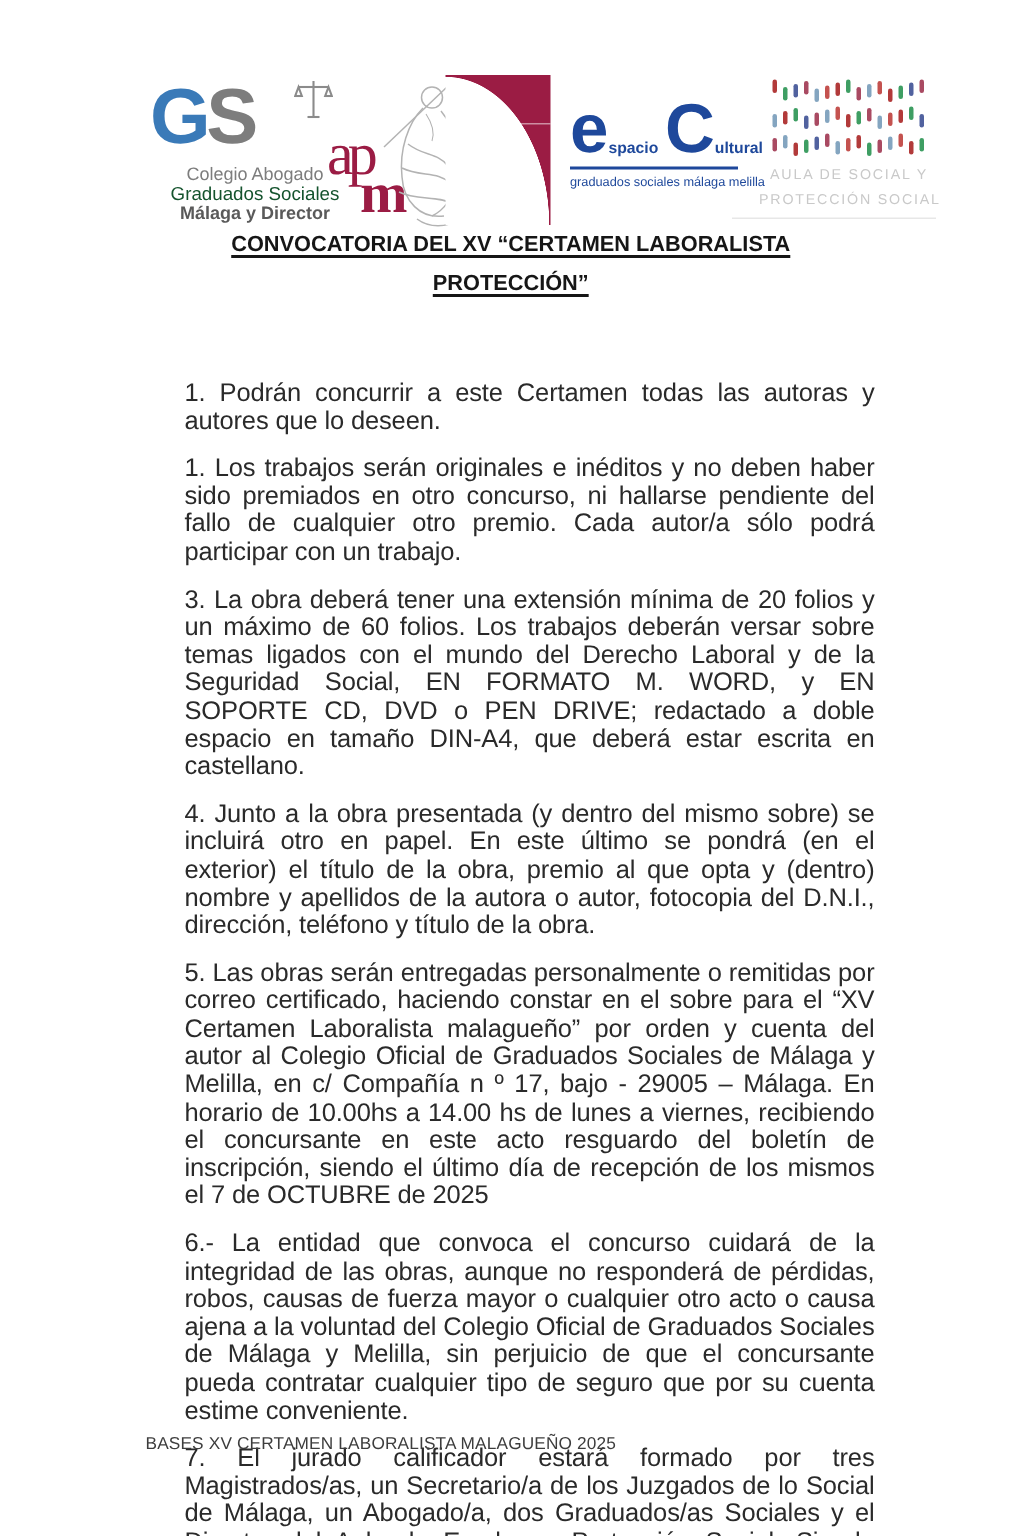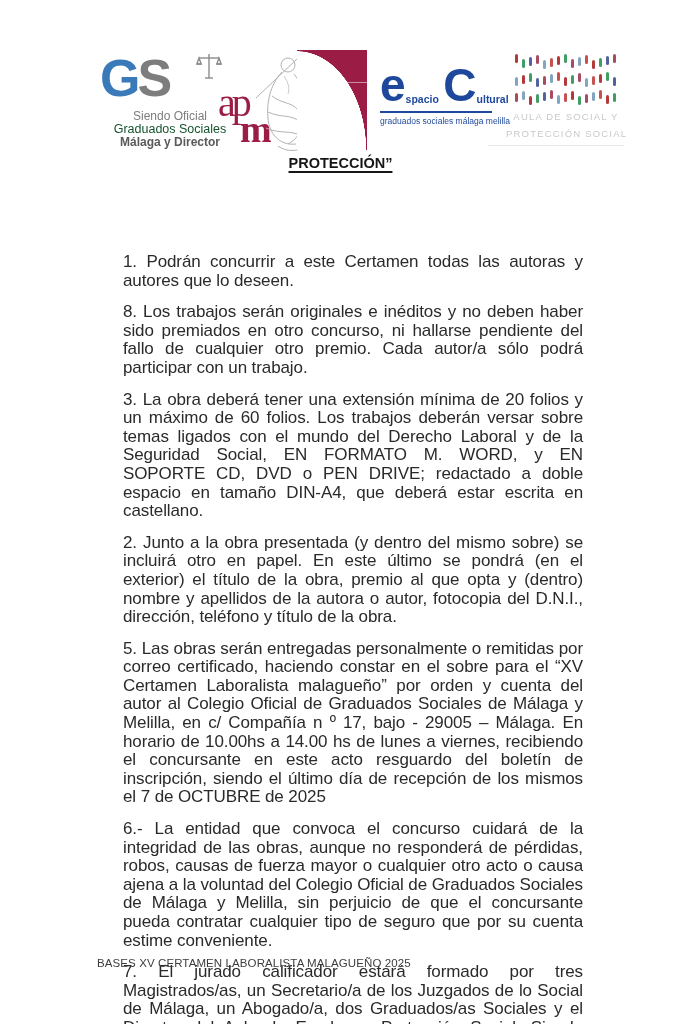--- a/index.html
+++ b/index.html
@@ -77,21 +77,21 @@
             <line x1="13" y1="2" x2="13" y2="26"></line>
             <line x1="9" y1="26" x2="17" y2="26"></line>
             <line x1="3" y1="6" x2="23" y2="6"></line>
             <path d="M3 6 L0.8 12 L5.2 12 Z"></path>
             <path d="M23 6 L20.8 12 L25.2 12 Z"></path>
             <line x1="0.8" y1="12" x2="5.2" y2="12"></line>
             <line x1="20.8" y1="12" x2="25.2" y2="12"></line>
           </svg>
         </span>
       </div>
-      <div class="gs-line l1" style="color: rgb(125, 125, 125);">Siendo Oficial</div>
+      <div class="gs-line l1" style="color: rgb(125, 125, 125);">Colegio Abogado</div>
       <div class="gs-line l2" style="color: #14532d;">Graduados Sociales</div>
       <div class="gs-line l3" style="color: rgb(90, 90, 90);">Málaga y Director</div>
     </div>
 
     <div class="logo-apm">
       <div class="apm-top" style="color: rgb(155, 28, 68);">ap</div>
       <div class="apm-bottom" style="color: rgb(155, 28, 68);">m</div>
     </div>
 
     <span class="figure-art">
@@ -127,28 +127,29 @@
     <div class="logo-aula">
       <div class="aula-dashes"><span class="dash" style="background: rgb(178, 58, 58); transform: translateY(-3px);"></span><span class="dash" style="background: rgb(62, 158, 99); transform: translateY(2px);"></span><span class="dash" style="background: rgb(81, 98, 159); transform: translateY(0px);"></span><span class="dash" style="background: rgb(169, 74, 98); transform: translateY(-2px);"></span><span class="dash" style="background: rgb(132, 165, 192); transform: translateY(3px);"></span><span class="dash" style="background: rgb(196, 82, 79); transform: translateY(1px);"></span><span class="dash" style="background: rgb(178, 58, 58); transform: translateY(-1px);"></span><span class="dash" style="background: rgb(62, 158, 99); transform: translateY(-3px);"></span><span class="dash" style="background: rgb(169, 74, 98); transform: translateY(2px);"></span><span class="dash" style="background: rgb(132, 165, 192); transform: translateY(0px);"></span><span class="dash" style="background: rgb(196, 82, 79); transform: translateY(-2px);"></span><span class="dash" style="background: rgb(178, 58, 58); transform: translateY(3px);"></span><span class="dash" style="background: rgb(62, 158, 99); transform: translateY(1px);"></span><span class="dash" style="background: rgb(81, 98, 159); transform: translateY(-1px);"></span><span class="dash" style="background: rgb(169, 74, 98); transform: translateY(-3px);"></span><span class="dash" style="background: rgb(132, 165, 192); transform: translateY(2px);"></span><span class="dash" style="background: rgb(178, 58, 58); transform: translateY(0px);"></span><span class="dash" style="background: rgb(62, 158, 99); transform: translateY(-2px);"></span><span class="dash" style="background: rgb(81, 98, 159); transform: translateY(3px);"></span><span class="dash" style="background: rgb(169, 74, 98); transform: translateY(1px);"></span><span class="dash" style="background: rgb(132, 165, 192); transform: translateY(-1px);"></span><span class="dash" style="background: rgb(196, 82, 79); transform: translateY(-3px);"></span><span class="dash" style="background: rgb(178, 58, 58); transform: translateY(2px);"></span><span class="dash" style="background: rgb(62, 158, 99); transform: translateY(0px);"></span><span class="dash" style="background: rgb(169, 74, 98); transform: translateY(-2px);"></span><span class="dash" style="background: rgb(132, 165, 192); transform: translateY(3px);"></span><span class="dash" style="background: rgb(196, 82, 79); transform: translateY(1px);"></span><span class="dash" style="background: rgb(178, 58, 58); transform: translateY(-1px);"></span><span class="dash" style="background: rgb(62, 158, 99); transform: translateY(-3px);"></span><span class="dash" style="background: rgb(81, 98, 159); transform: translateY(2px);"></span><span class="dash" style="background: rgb(169, 74, 98); transform: translateY(0px);"></span><span class="dash" style="background: rgb(132, 165, 192); transform: translateY(-2px);"></span><span class="dash" style="background: rgb(178, 58, 58); transform: translateY(3px);"></span><span class="dash" style="background: rgb(62, 158, 99); transform: translateY(1px);"></span><span class="dash" style="background: rgb(81, 98, 159); transform: translateY(-1px);"></span><span class="dash" style="background: rgb(169, 74, 98); transform: translateY(-3px);"></span><span class="dash" style="background: rgb(132, 165, 192); transform: translateY(2px);"></span><span class="dash" style="background: rgb(196, 82, 79); transform: translateY(0px);"></span><span class="dash" style="background: rgb(178, 58, 58); transform: translateY(-2px);"></span><span class="dash" style="background: rgb(62, 158, 99); transform: translateY(3px);"></span><span class="dash" style="background: rgb(169, 74, 98); transform: translateY(1px);"></span><span class="dash" style="background: rgb(132, 165, 192); transform: translateY(-1px);"></span><span class="dash" style="background: rgb(196, 82, 79); transform: translateY(-3px);"></span><span class="dash" style="background: rgb(178, 58, 58); transform: translateY(2px);"></span><span class="dash" style="background: rgb(62, 158, 99); transform: translateY(0px);"></span></div>
       <div class="aula-text" style="color: rgb(201, 201, 201);">AULA DE SOCIAL Y</div>
       <div class="aula-text" style="color: rgb(201, 201, 201);">PROTECCIÓN SOCIAL</div>
     </div>
     <div class="aula-divider"></div>
 
   </div>
 
   <div class="title-block">
+    <div class="title-line">CONVOCATORIA DEL XV “CERTAMEN LABORALISTA</div>
     <div class="title-line">PROTECCIÓN”</div>
   </div>
 
   <div class="body-text">
     <p>1. Podrán concurrir a este Certamen todas las autoras y autores que lo deseen.</p>
-    <p>8. Los trabajos serán originales e inéditos y no deben haber sido premiados en otro concurso, ni hallarse pendiente del fallo de cualquier otro premio. Cada autor/a sólo podrá participar con un trabajo.</p>
+    <p>1. Los trabajos serán originales e inéditos y no deben haber sido premiados en otro concurso, ni hallarse pendiente del fallo de cualquier otro premio. Cada autor/a sólo podrá participar con un trabajo.</p>
     <p>3. La obra deberá tener una extensión mínima de 20 folios y un máximo de 60 folios. Los trabajos deberán versar sobre temas ligados con el mundo del Derecho Laboral y de la Seguridad Social, EN FORMATO M. WORD, y EN SOPORTE CD, DVD o PEN DRIVE; redactado a doble espacio en tamaño DIN-A4, que deberá estar escrita en castellano.</p>
-    <p>2. Junto a la obra presentada (y dentro del mismo sobre) se incluirá otro en papel. En este último se pondrá (en el exterior) el título de la obra, premio al que opta y (dentro) nombre y apellidos de la autora o autor, fotocopia del D.N.I., dirección, teléfono y título de la obra.</p>
+    <p>4. Junto a la obra presentada (y dentro del mismo sobre) se incluirá otro en papel. En este último se pondrá (en el exterior) el título de la obra, premio al que opta y (dentro) nombre y apellidos de la autora o autor, fotocopia del D.N.I., dirección, teléfono y título de la obra.</p>
     <p>5. Las obras serán entregadas personalmente o remitidas por correo certificado, haciendo constar en el sobre para el “XV Certamen Laboralista malagueño” por orden y cuenta del autor al Colegio Oficial de Graduados Sociales de Málaga y Melilla, en c/ Compañía n º 17, bajo - 29005 – Málaga. En horario de 10.00hs a 14.00 hs de lunes a viernes, recibiendo el concursante en este acto resguardo del boletín de inscripción, siendo el último día de recepción de los mismos el 7 de OCTUBRE de 2025</p>
     <p>6.- La entidad que convoca el concurso cuidará de la integridad de las obras, aunque no responderá de pérdidas, robos, causas de fuerza mayor o cualquier otro acto o causa ajena a la voluntad del Colegio Oficial de Graduados Sociales de Málaga y Melilla, sin perjuicio de que el concursante pueda contratar cualquier tipo de seguro que por su cuenta estime conveniente.</p>
     <p>7. El jurado calificador estará formado por tres Magistrados/as, un Secretario/a de los Juzgados de lo Social de Málaga, un Abogado/a, dos Graduados/as Sociales y el Director del Aula de Empleo y Protección Social. Siendo nombrado secretario/a uno de ellos, con anterioridad al fallo. La composición del Jurado se dará a conocer acto seguido al fallo.</p>
   </div>
 
   <div class="doc-footer">BASES XV CERTAMEN LABORALISTA MALAGUEÑO 2025</div>
 
 </div>
 
 </body></html>

